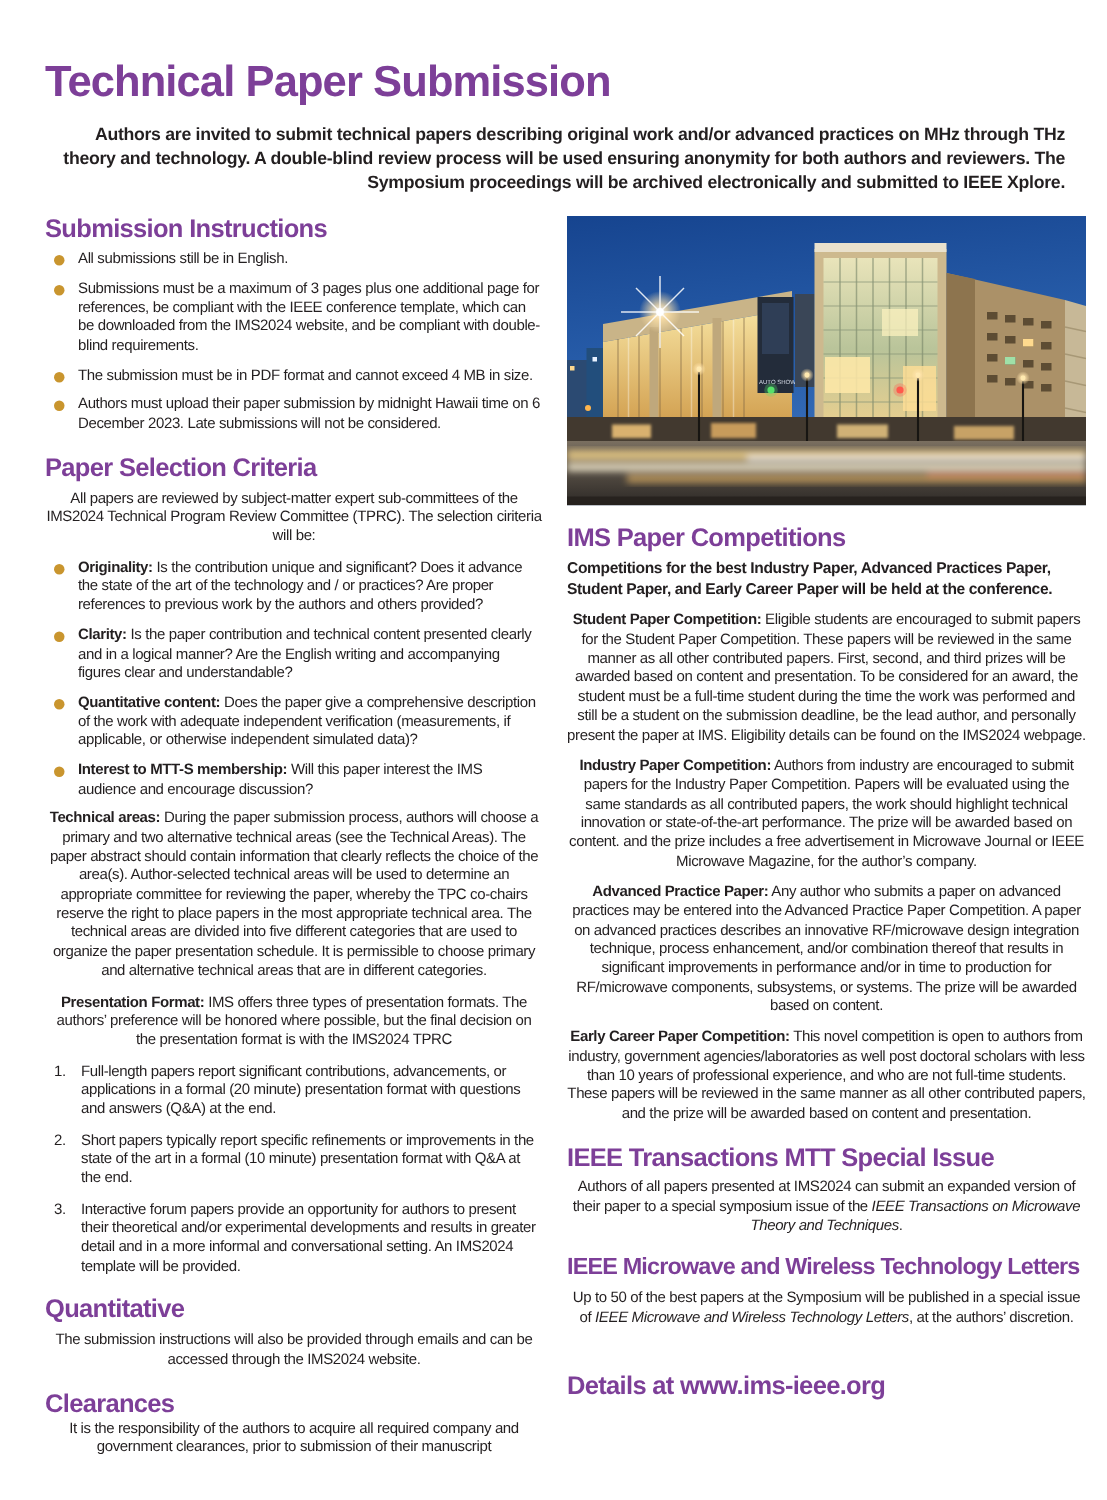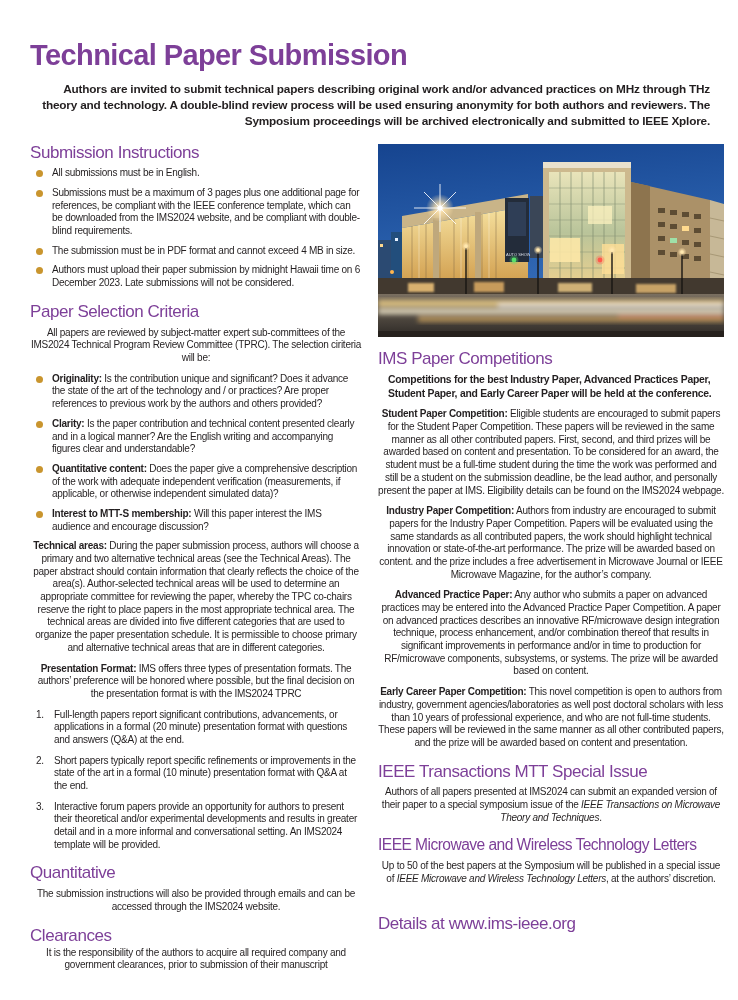--- a/index.html
+++ b/index.html
@@ -18,33 +18,33 @@
   }
   p.intro {
     font-size: 11.8px; font-weight: 700; line-height: 1.33;
     letter-spacing: -0.2px; margin-bottom: 14px; max-width: 680px; text-align: right;
   }
   .columns { display: flex; gap: 16px; }
   .col-left { width: 332px; flex: none; }
   .col-right { width: 346px; flex: none; }
 
   h2.sect {
-    color: #7d3f98; font-size: 17px; font-weight: 400;
+    color: #7d3f98; font-size: 17px; font-weight: 700;
     letter-spacing: -0.45px; margin: 13px 0 6px 0; line-height: 1.05;
   }
   h2.sect.first { margin-top: 0; }
   h2.sect.long { font-size: 15.6px; letter-spacing: -0.55px; white-space: nowrap; }
 
   p.body, li .txt, li .crit {
     font-size: 10px; line-height: 1.27; letter-spacing: -0.25px;
   }
   p.body { margin-bottom: 8px; text-align: center; }
   p.body b, li b { font-weight: 700; }
   p.body i { font-style: italic; }
-  p.boldsub { font-size: 10.4px; font-weight: 700; line-height: 1.3; letter-spacing: -0.25px; margin-bottom: 8px; margin-left: 10px; }
+  p.boldsub { font-size: 10.4px; font-weight: 700; line-height: 1.3; letter-spacing: -0.25px; margin-bottom: 8px; }
 
   ul.bullets { list-style: none; margin: 2px 0 4px 6px; }
   ul.bullets li { display: flex; gap: 9px; margin-bottom: 7px; }
   .dot {
     flex: none; width: 7px; height: 7px; border-radius: 50%;
     background: #c9952e; margin-top: 3px;
   }
   ol.formats { list-style: none; margin: 2px 0 6px 6px; }
   ol.formats li { display: flex; gap: 4px; margin-bottom: 8px; }
   ol.formats .num { flex: none; width: 14px; font-size: 10px; letter-spacing: -0.25px; line-height: 1.27; }
@@ -61,21 +61,21 @@
   <p class="intro">Authors are invited to submit technical papers describing original work and/or advanced practices on MHz through THz theory and technology. A double-blind review process will be used ensuring anonymity for both authors and reviewers. The Symposium proceedings will be archived electronically and submitted to IEEE Xplore.</p>
 
   <div class="columns">
 
     <div class="col-left">
 
       <h2 class="sect first">Submission Instructions</h2>
       <ul class="bullets">
         <li>
             <span class="dot"></span>
-            <span class="txt">All submissions must be in English.</span>
+            <span class="txt">All submissions still be in English.</span>
           </li>
         <li>
             <span class="dot"></span>
             <span class="txt">Submissions must be a maximum of 3 pages plus one additional page for references, be compliant with the IEEE conference template, which can be downloaded from the IMS2024 website, and be compliant with double-blind requirements.</span>
           </li>
         <li>
             <span class="dot"></span>
             <span class="txt">The submission must be in PDF format and cannot exceed 4 MB in size.</span>
           </li>
         <li>

